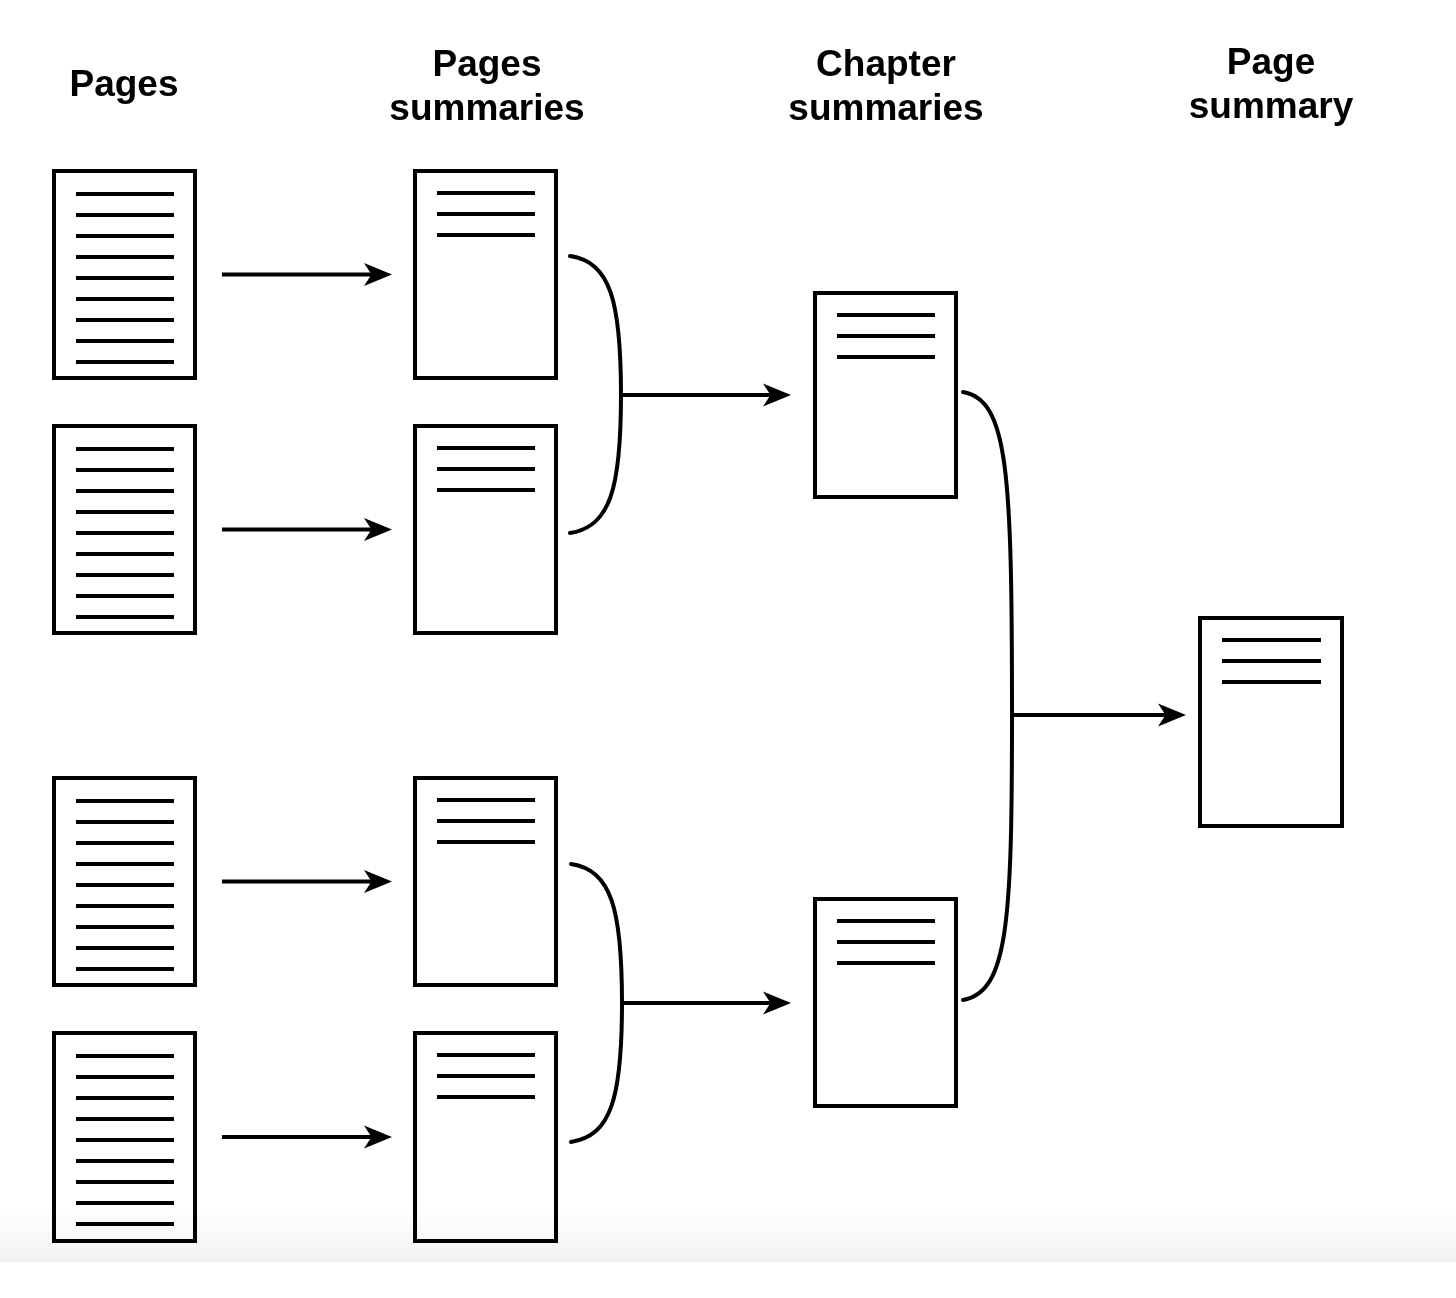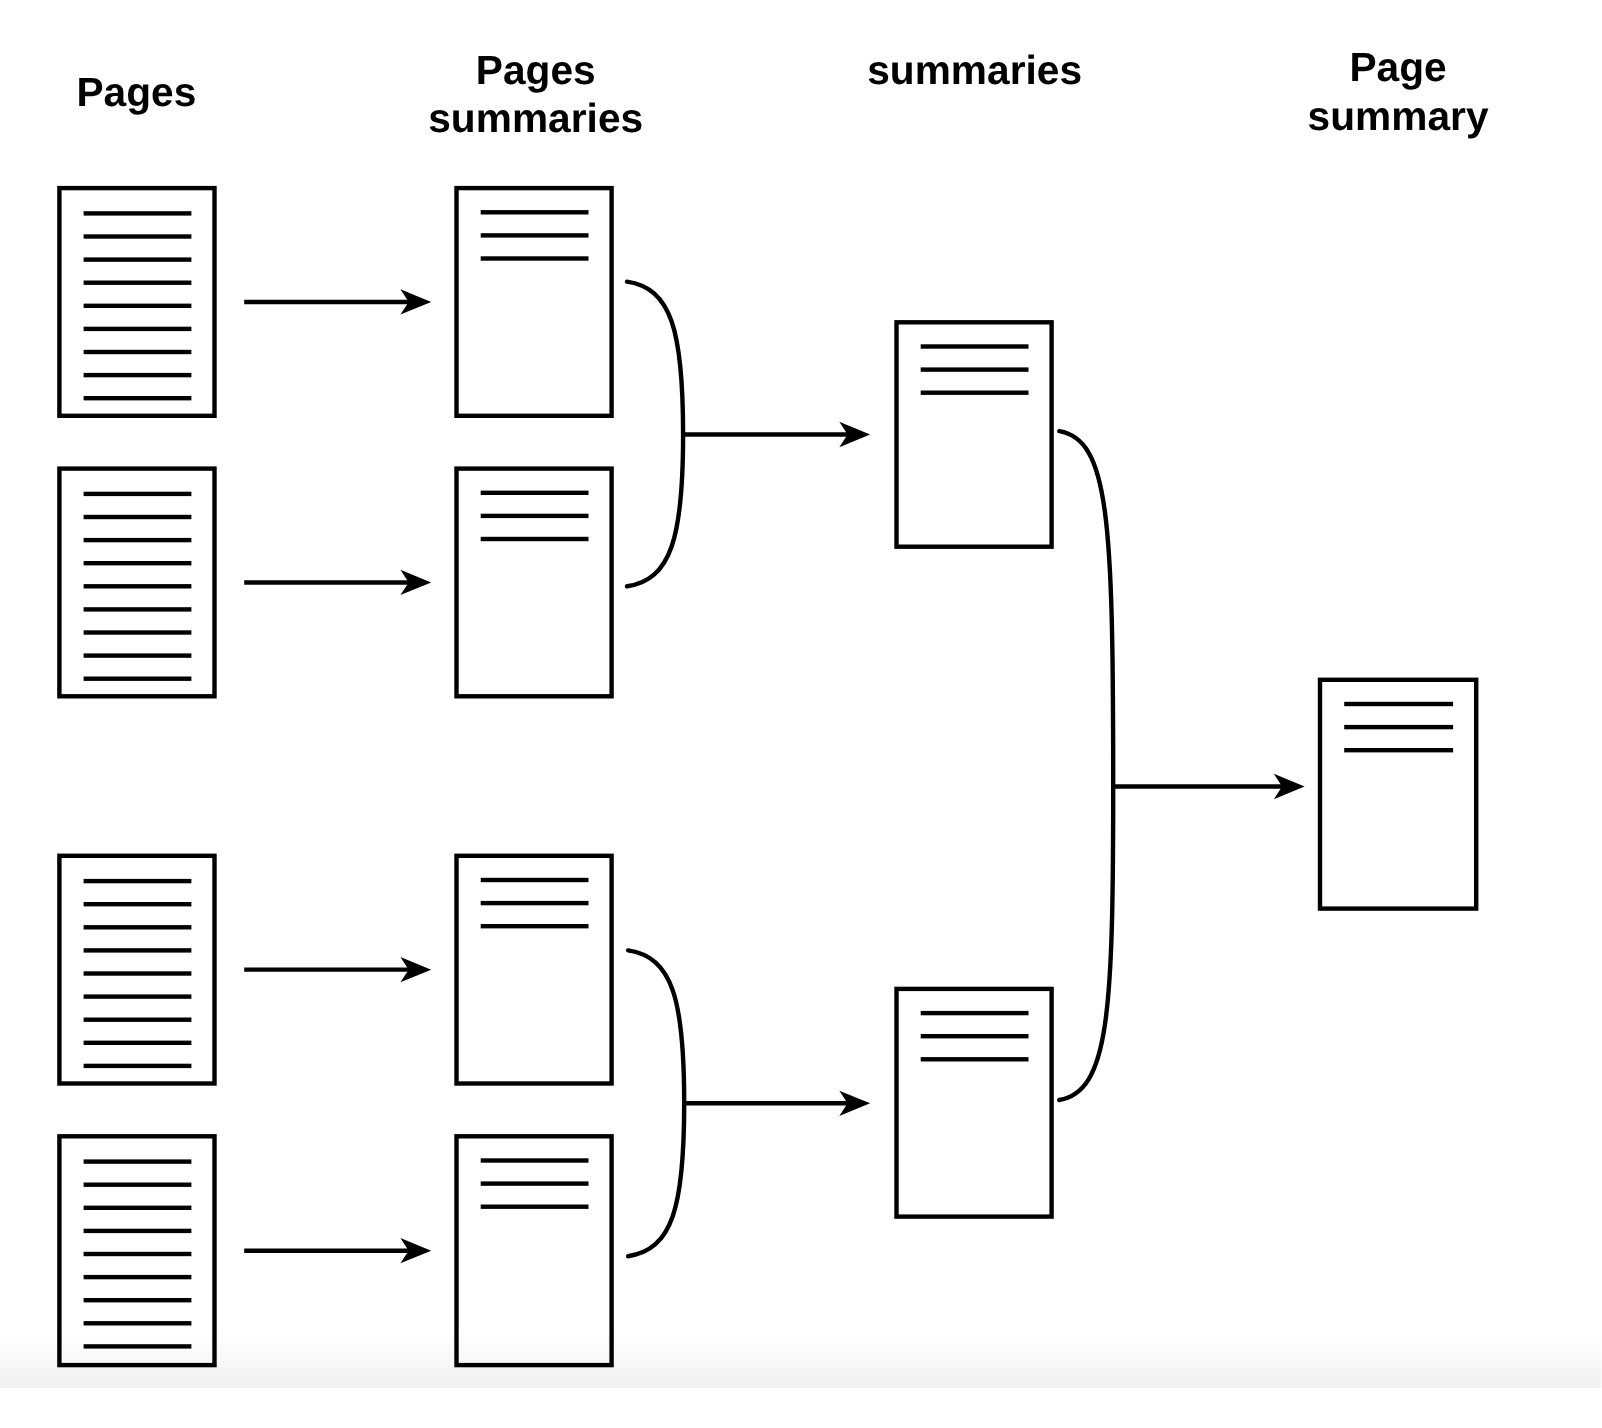--- a/index.html
+++ b/index.html
@@ -76,20 +76,21 @@
     </svg>
 
   <div class="hdr" id="hdr-pages">
     <div>Pages</div>
   </div>
   <div class="hdr" id="hdr-psums">
     <div>Pages</div>
     <div>summaries</div>
   </div>
   <div class="hdr" id="hdr-csums">
+    <div>Chapter</div>
     <div>summaries</div>
   </div>
   <div class="hdr" id="hdr-bsums">
     <div>Page</div>
     <div>summary</div>
   </div>
 
   <div id="docs">
       <div class="doc" style="left: 52px; top: 169px; width: 145px; height: 211px;">
         <div class="tline" style="top: 19px;"></div>

